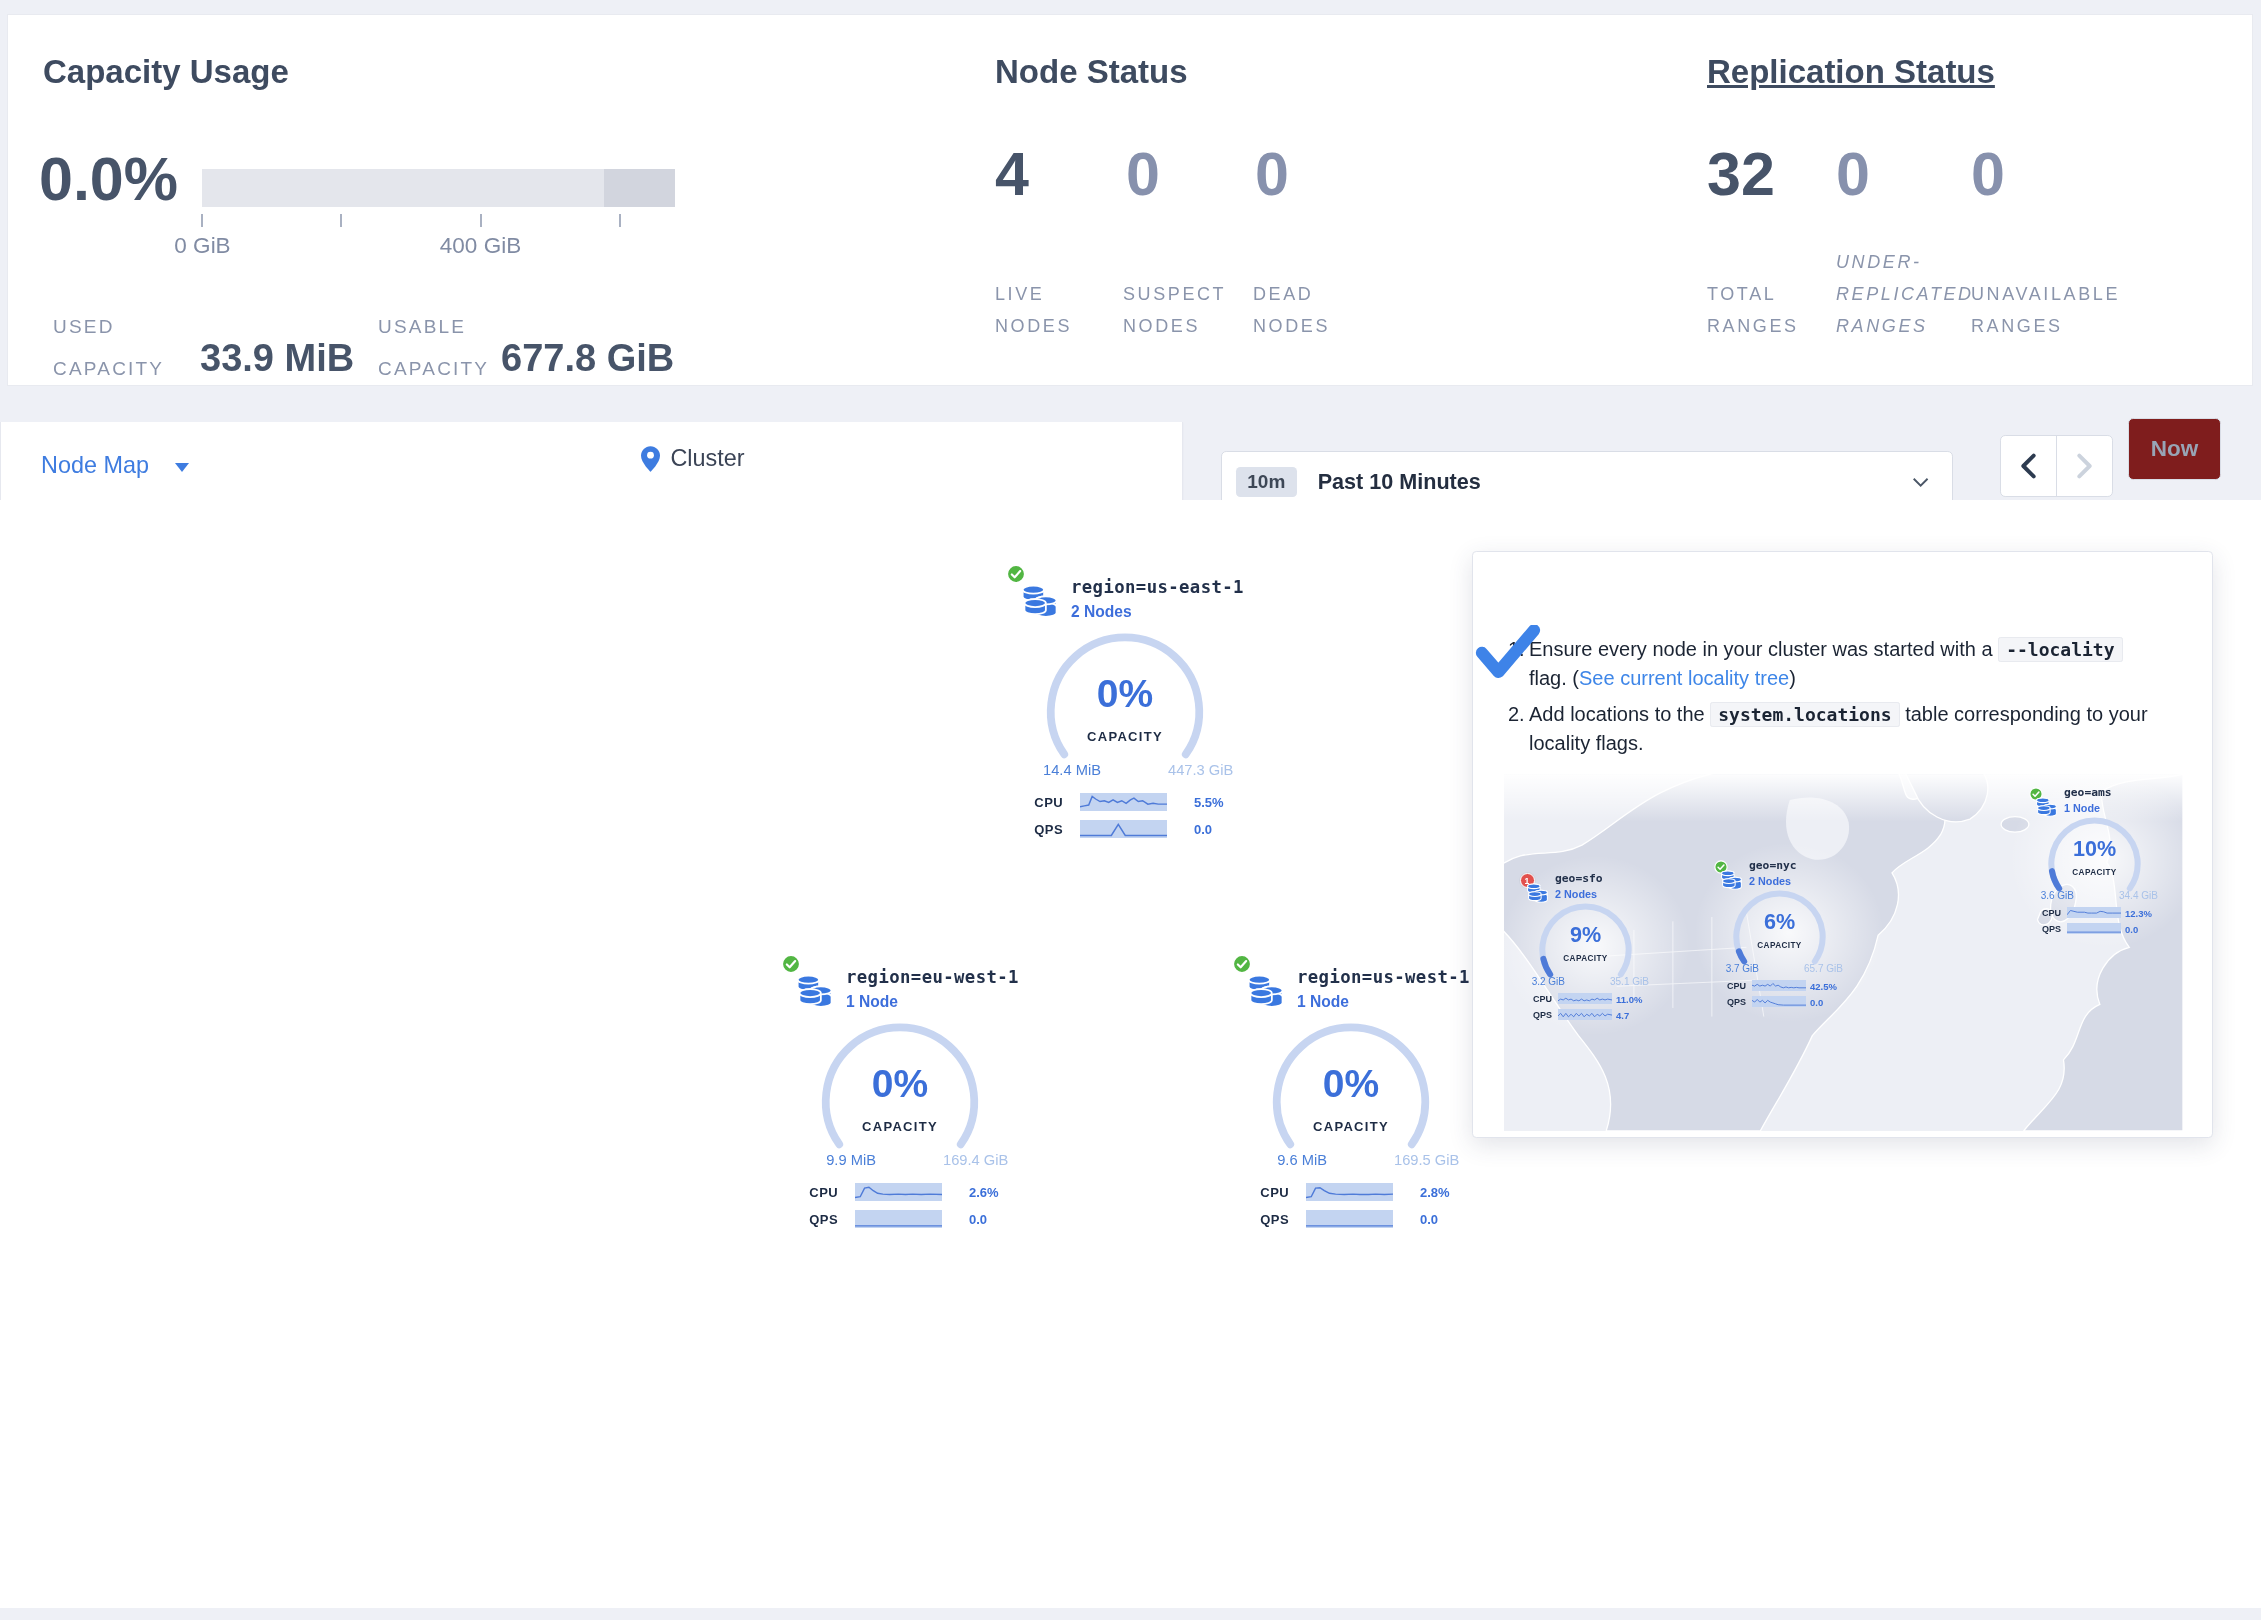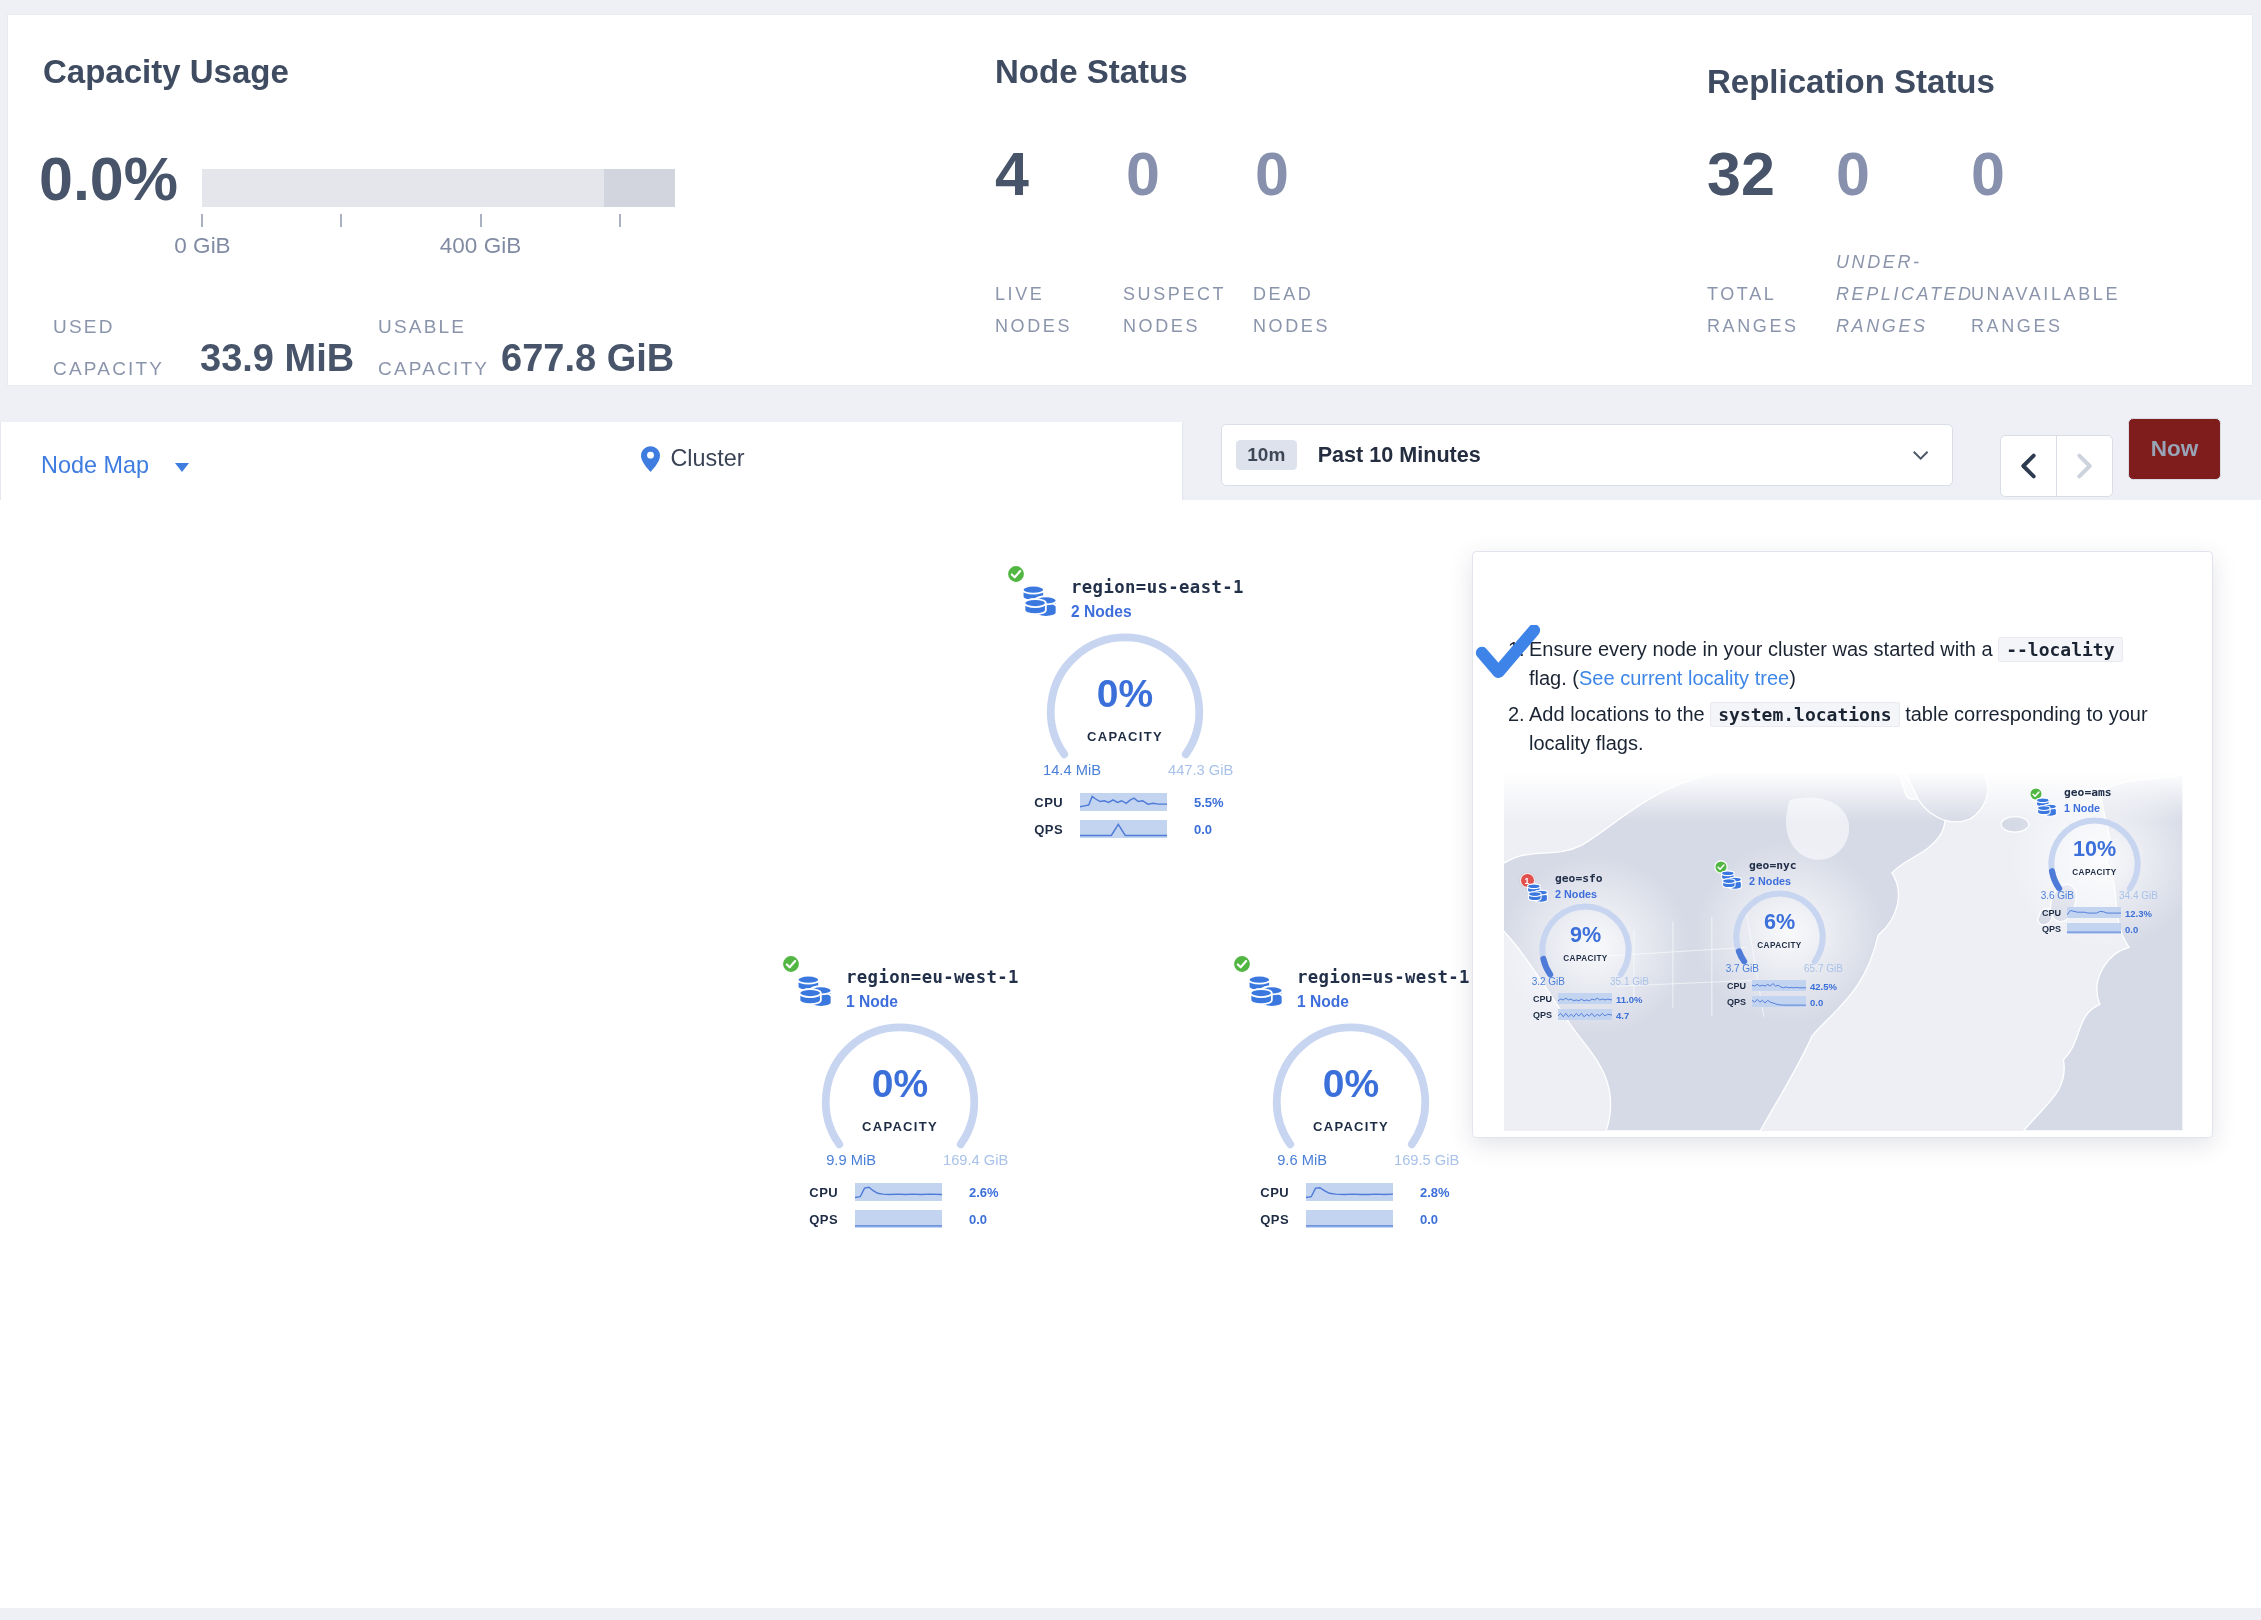--- a/index.html
+++ b/index.html
@@ -21,21 +21,21 @@
   .cap-bar{left:194px;top:154px;width:473px;height:38px;background:#e4e6ec;}
   .cap-bar-dark{position:absolute;left:402px;top:0;width:71px;height:38px;background:#d2d5de;}
   .tick{width:1.7px;height:13px;background:#a9b1c2;top:199px;}
   .tick-label{font-size:22.5px;color:#808ba3;top:218px;width:139px;text-align:center;}
 
   
   #toolbar-left{left:0;top:422px;width:1183px;height:79px;background:#fff;border:0.9px solid #e6e8ef;border-top:none;box-sizing:border-box;box-shadow:0 0.9px 1.7px rgba(40,50,80,.05);}
   .view-label{font-size:23.4px;color:#3e7ce0;font-weight:500;}
   .tri-down{width:0;height:0;border-left:7.8px solid transparent;border-right:7.8px solid transparent;border-top:9.5px solid #3e7ce0;}
   .crumb{font-size:23.4px;color:#3b4456;font-weight:500;}
-  .time-box{left:1221px;top:424px;width:732px;height:62px;background:#fff;border:0.9px solid #d9dde6;border-radius:5.2px;box-sizing:border-box;display:flex;align-items:center;}
+  .time-box{left:1221px;top:451px;width:732px;height:62px;background:#fff;border:0.9px solid #d9dde6;border-radius:5.2px;box-sizing:border-box;display:flex;align-items:center;}
   .time-badge{margin-left:14px;background:#dde2ec;border-radius:4.3px;padding:4.3px 11.3px;font-size:19px;font-weight:700;color:#3d4756;}
   .time-label{margin-left:21px;font-size:21.6px;font-weight:700;color:#242e40;}
   .btn-group{left:2000px;top:435px;width:113px;height:62px;background:#fff;border:0.9px solid #d9dde6;border-radius:5.2px;box-sizing:border-box;display:flex;}
   .btn-half{flex:1;display:flex;align-items:center;justify-content:center;}
   .btn-half:first-child{border-right:0.9px solid #d9dde6;}
   .now-btn{left:2128px;top:418px;width:93px;height:62px;background:#7f1d1d;border:0.9px solid #d9dde6;border-radius:5.2px;box-sizing:border-box;display:flex;align-items:center;justify-content:center;font-size:22.5px;font-weight:700;color:#98a4b5;}
 
   
   #canvas{left:0;top:500px;width:2261px;height:1108px;background:#fff;}
 
@@ -139,21 +139,21 @@
       <div class="label-line"></div>
       <div class="label-line">SUSPECT</div>
       <div class="label-line">NODES</div>
     </div>
     <div class="abs stat-label" style="left:1245px;top:237px;">
       <div class="label-line"></div>
       <div class="label-line">DEAD</div>
       <div class="label-line">NODES</div>
     </div>
 
-    <div class="abs section-title" style="left:1699px;top:48px;">Replication Status</div>
+    <div class="abs section-title" style="left:1699px;top:38px;text-decoration:underline;">Replication Status</div>
     <div class="abs big-num" style="left:1699px;top:125px;">32</div>
     <div class="abs big-num dim" style="left:1828px;top:125px;">0</div>
     <div class="abs big-num dim" style="left:1963px;top:125px;">0</div>
     <div class="abs stat-label" style="left:1699px;top:237px;">
       <div class="label-line"></div>
       <div class="label-line">TOTAL</div>
       <div class="label-line">RANGES</div>
     </div>
     <div class="abs stat-label" style="left:1828px;top:237px;font-style:italic;">
       <div class="label-line">UNDER-</div>

